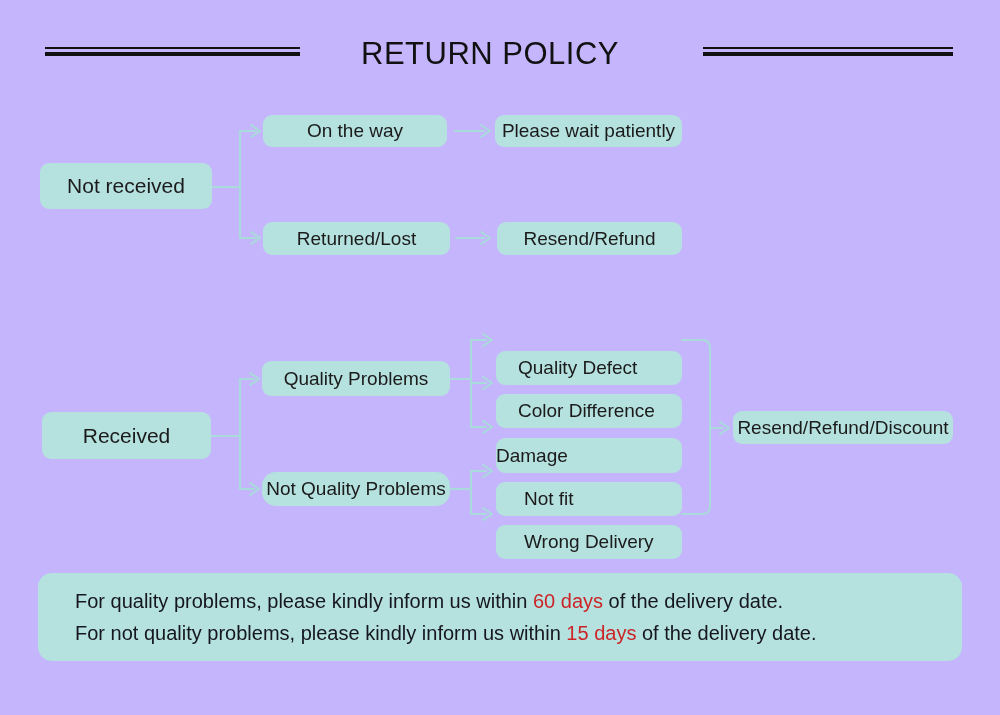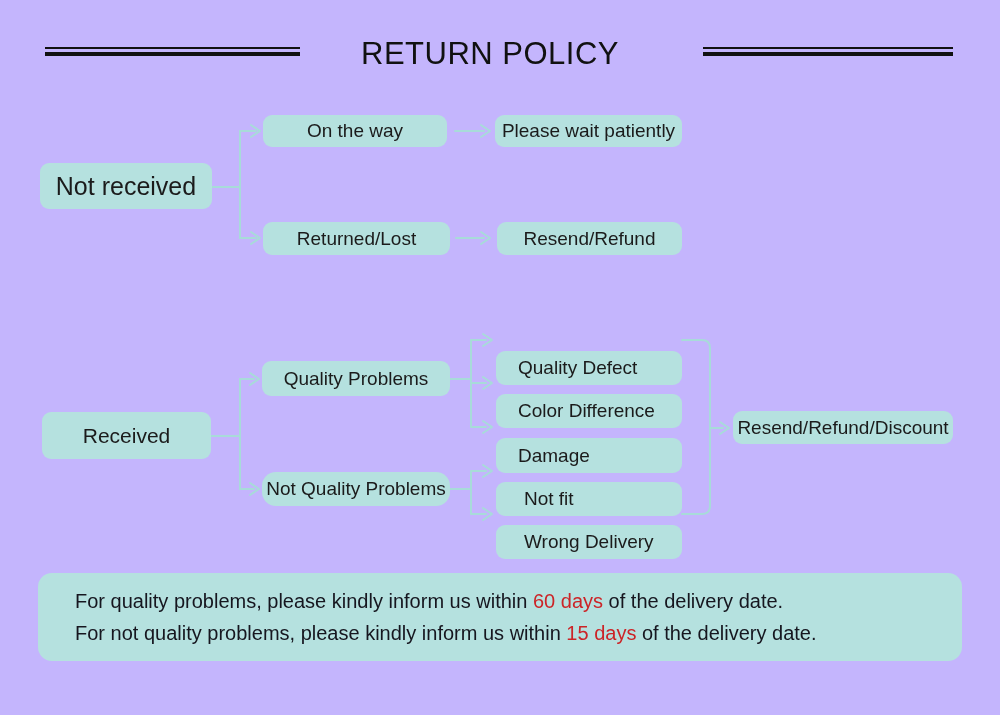--- a/index.html
+++ b/index.html
@@ -29,31 +29,31 @@
     position:absolute;
     background:#b5e1df;
     border-radius:9px;
     color:#1b1b1b;
     font-size:19px;
     display:flex;align-items:center;justify-content:center;
     white-space:nowrap;
     box-sizing:border-box;
   }
   .node.left-align{justify-content:flex-start;margin-top:28px;}
-  .n-not-received{left:40px;top:163px;width:172px;height:46px;font-size:25px;}
+  .n-not-received{left:40px;top:163px;width:172px;height:46px;font-size:21px;}
   .n-on-the-way{left:263px;top:115px;width:184px;height:32px;}
   .n-please-wait{left:495px;top:115px;width:187px;height:32px;}
   .n-returned-lost{left:263px;top:222px;width:187px;height:33px;}
   .n-resend-refund{left:497px;top:222px;width:185px;height:33px;}
   .n-received{left:42px;top:412px;width:169px;height:47px;font-size:21px;}
   .n-quality-problems{left:262px;top:361px;width:188px;height:35px;}
   .n-not-quality-problems{left:262px;top:472px;width:188px;height:34px;border-radius:14px;}
   .n-quality-defect{left:496px;top:323px;width:186px;height:34px;padding-left:22px;}
   .n-color-difference{left:496px;top:366px;width:186px;height:34px;padding-left:22px;}
-  .n-damage{left:496px;top:410px;width:186px;height:35px;padding-left:22px;}
+  .n-damage{left:496px;top:410px;width:186px;height:35px;}
   .n-not-fit{left:496px;top:454px;width:186px;height:34px;padding-left:28px;}
   .n-wrong-delivery{left:496px;top:497px;width:186px;height:34px;padding-left:28px;border-radius:9px;}
   .n-rrd{left:733px;top:411px;width:220px;height:33px;}
   
   .footer-note{
     position:absolute;left:38px;top:573px;width:924px;height:88px;
     background:#b5e1df;border-radius:14px;
     box-sizing:border-box;
     padding:12px 20px 0 37px;
     color:#16161f;font-size:20px;line-height:32px;

